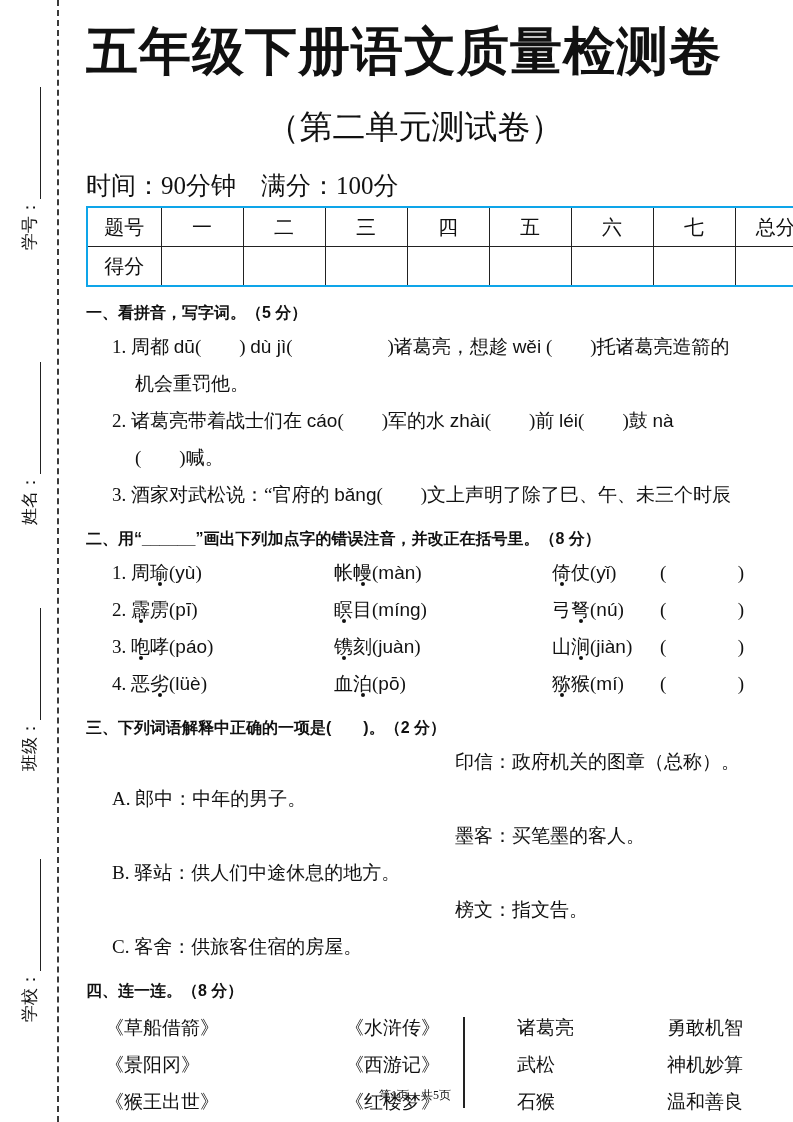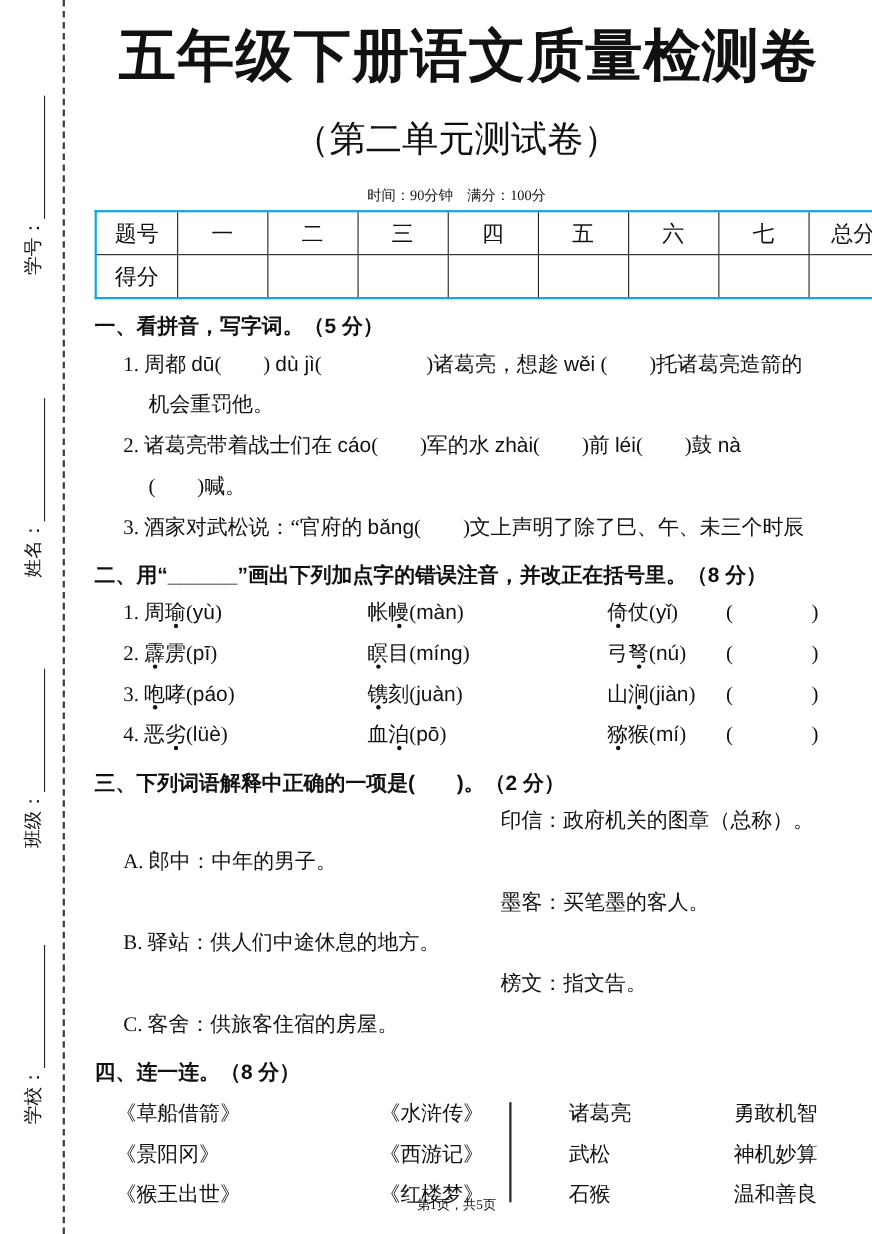--- a/index.html
+++ b/index.html
@@ -14,30 +14,30 @@
     position:absolute; left:-65px; width:190px; height:22px;
     transform:rotate(-90deg);
     display:flex; align-items:flex-end; justify-content:flex-start;
     font-size:17px; white-space:nowrap;
   }
   .sidebar-field .sb-blank { display:inline-block; width:112px; height:18px; border-bottom:1.5px solid #222; }
   .sb-f0 { top:144px; } .sb-f1 { top:419px; } .sb-f2 { top:665px; } .sb-f3 { top:916px; }
 
   
   .content { position:absolute; left:86px; top:0; width:658px; }
-  .title { font-size:52px; font-weight:bold; text-align:right; margin:22px 0 0 0; line-height:1.15; letter-spacing:1px; }
+  .title { font-size:52px; font-weight:bold; text-align:left; margin:22px 0 0 0; line-height:1.15; letter-spacing:1px; }
   .subtitle { font-size:33px; font-weight:normal; text-align:center; margin:26px 0 0 0; line-height:1.2; }
-  .meta { font-size:13px; text-align:center; margin:22px 0 4px 0; }
+  .meta { font-size:25px; text-align:left; margin:22px 0 4px 0; }
 
   table.score { border-collapse:collapse; width:732px; table-layout:fixed; border:2px solid #0ea5e9; }
   table.score td { border:1px solid #222; height:38px; text-align:center; font-size:20px; padding:0; }
 
   .heading {
     font-family:"Liberation Sans","DejaVu Sans",sans-serif;
-    font-weight:bold; font-size:19px; line-height:30px; margin-top:11px;
+    font-weight:bold; font-size:16px; line-height:30px; margin-top:11px;
   }
   .line { font-size:19px; line-height:37px; white-space:nowrap; }
   .q1line { padding-left:26px; }
   .q1line.indent { padding-left:49px; }
   .py { font-family:Liberation Sans, sans-serif; }
 
   .dotted { position:relative; }
   .dotted::after {
     content:""; position:absolute; left:50%; bottom:-3px;
     width:4px; height:4px; margin-left:-2px; border-radius:50%; background:#111;

